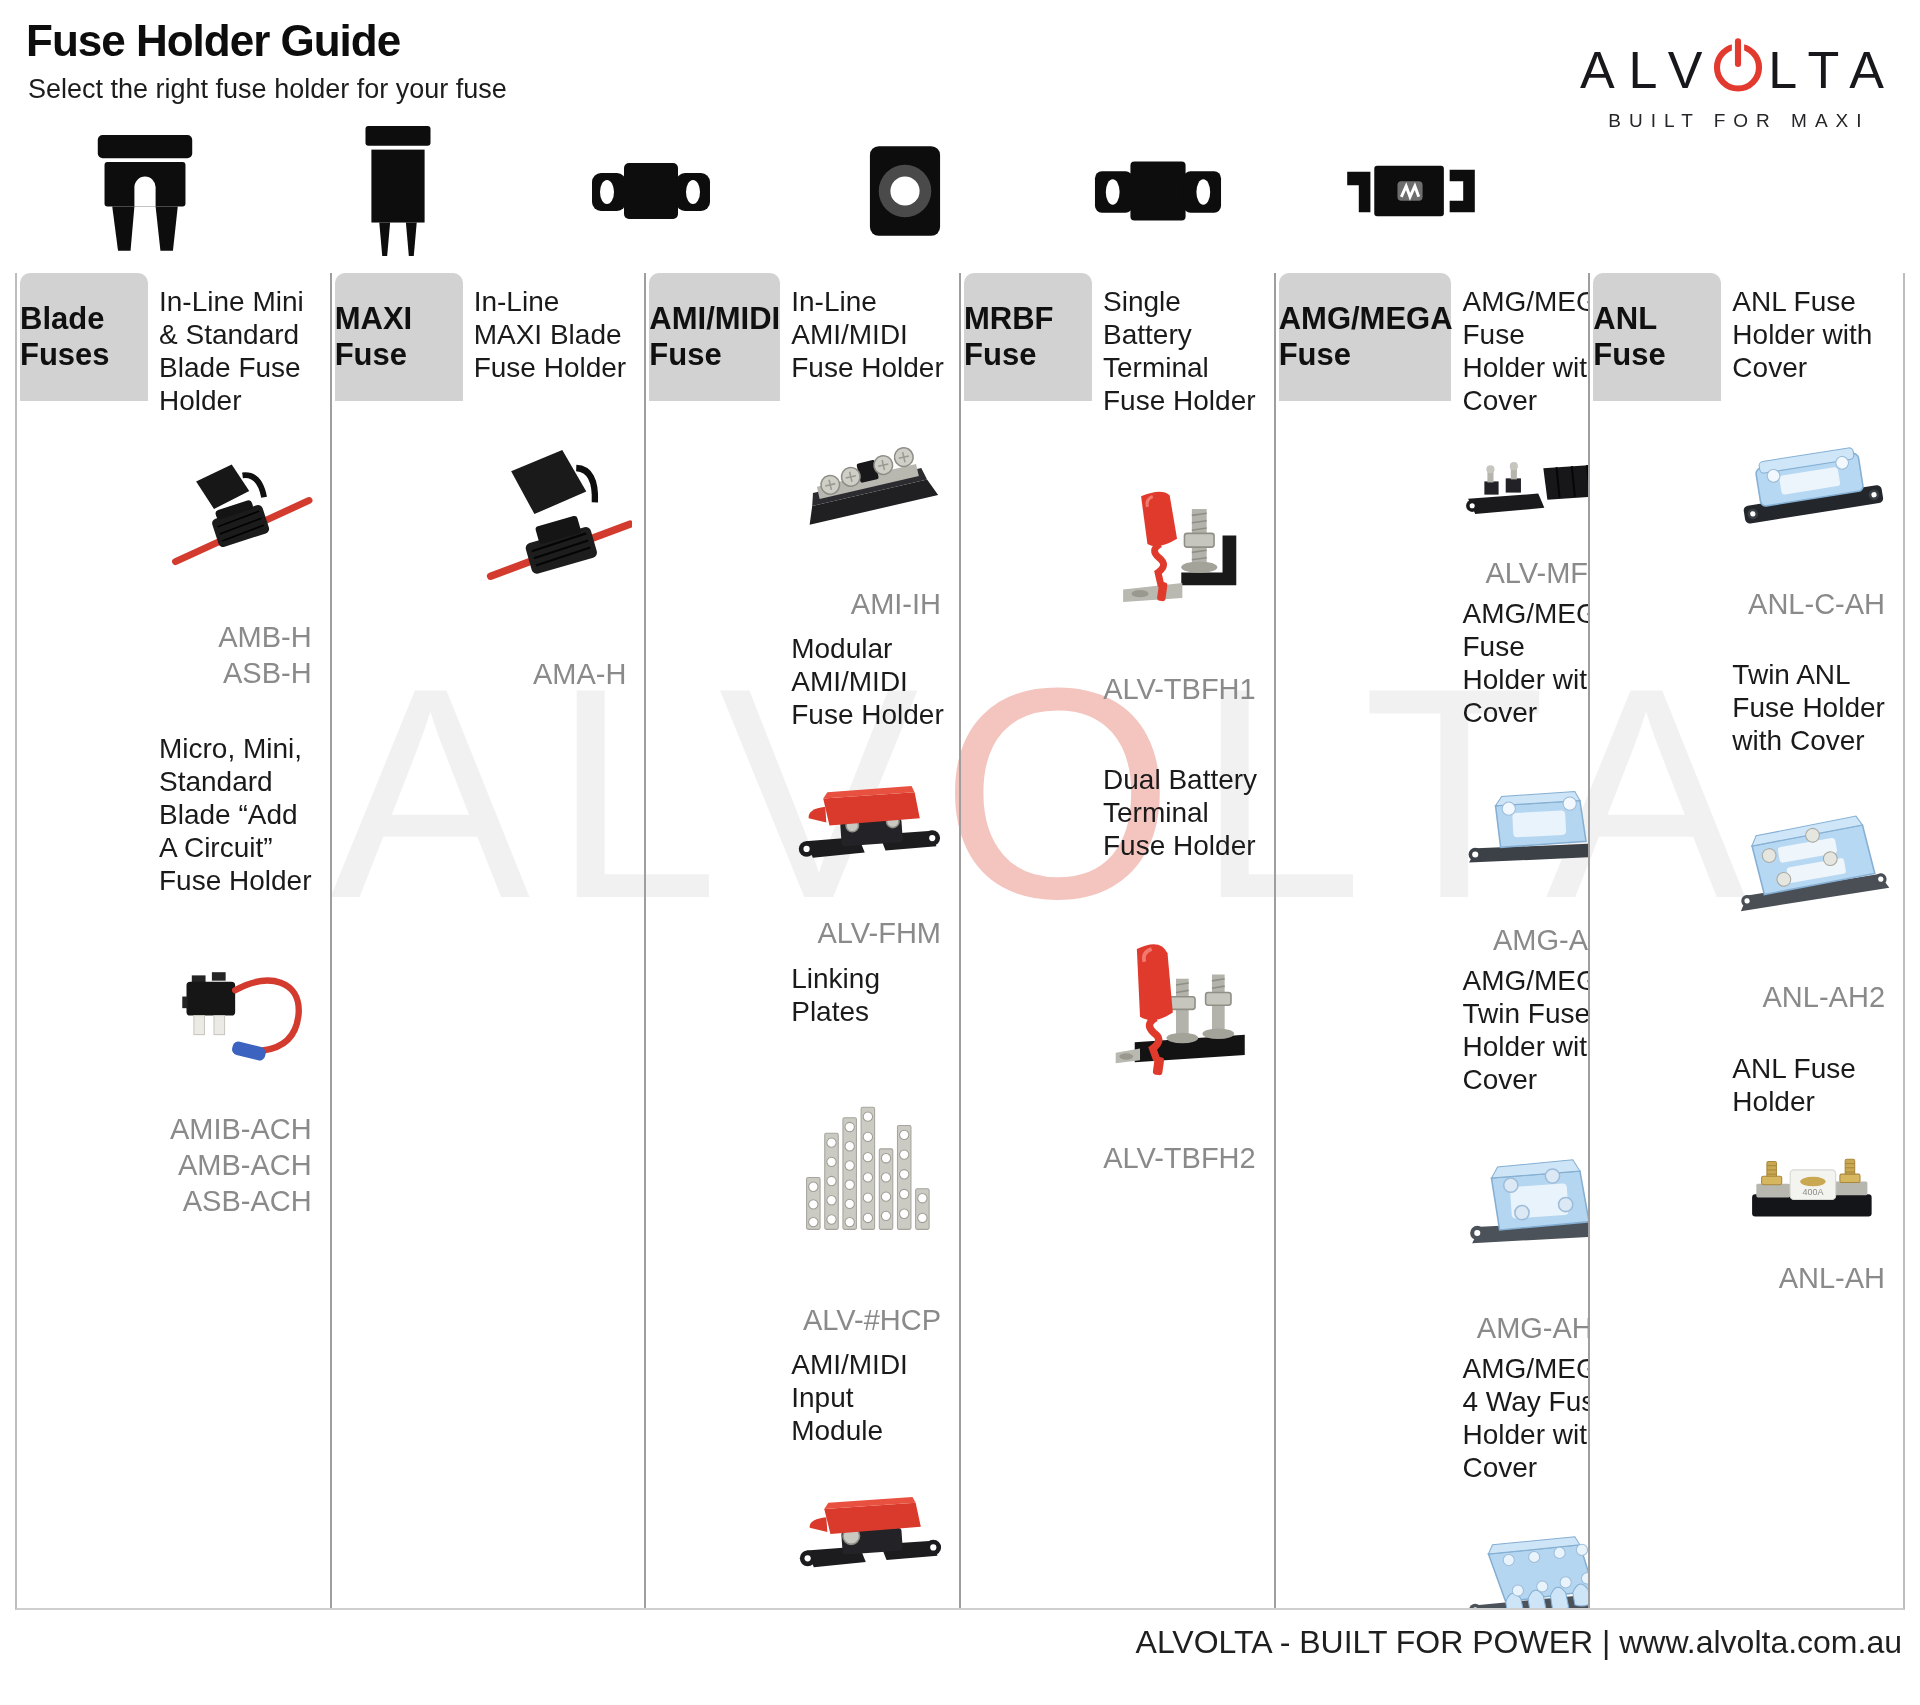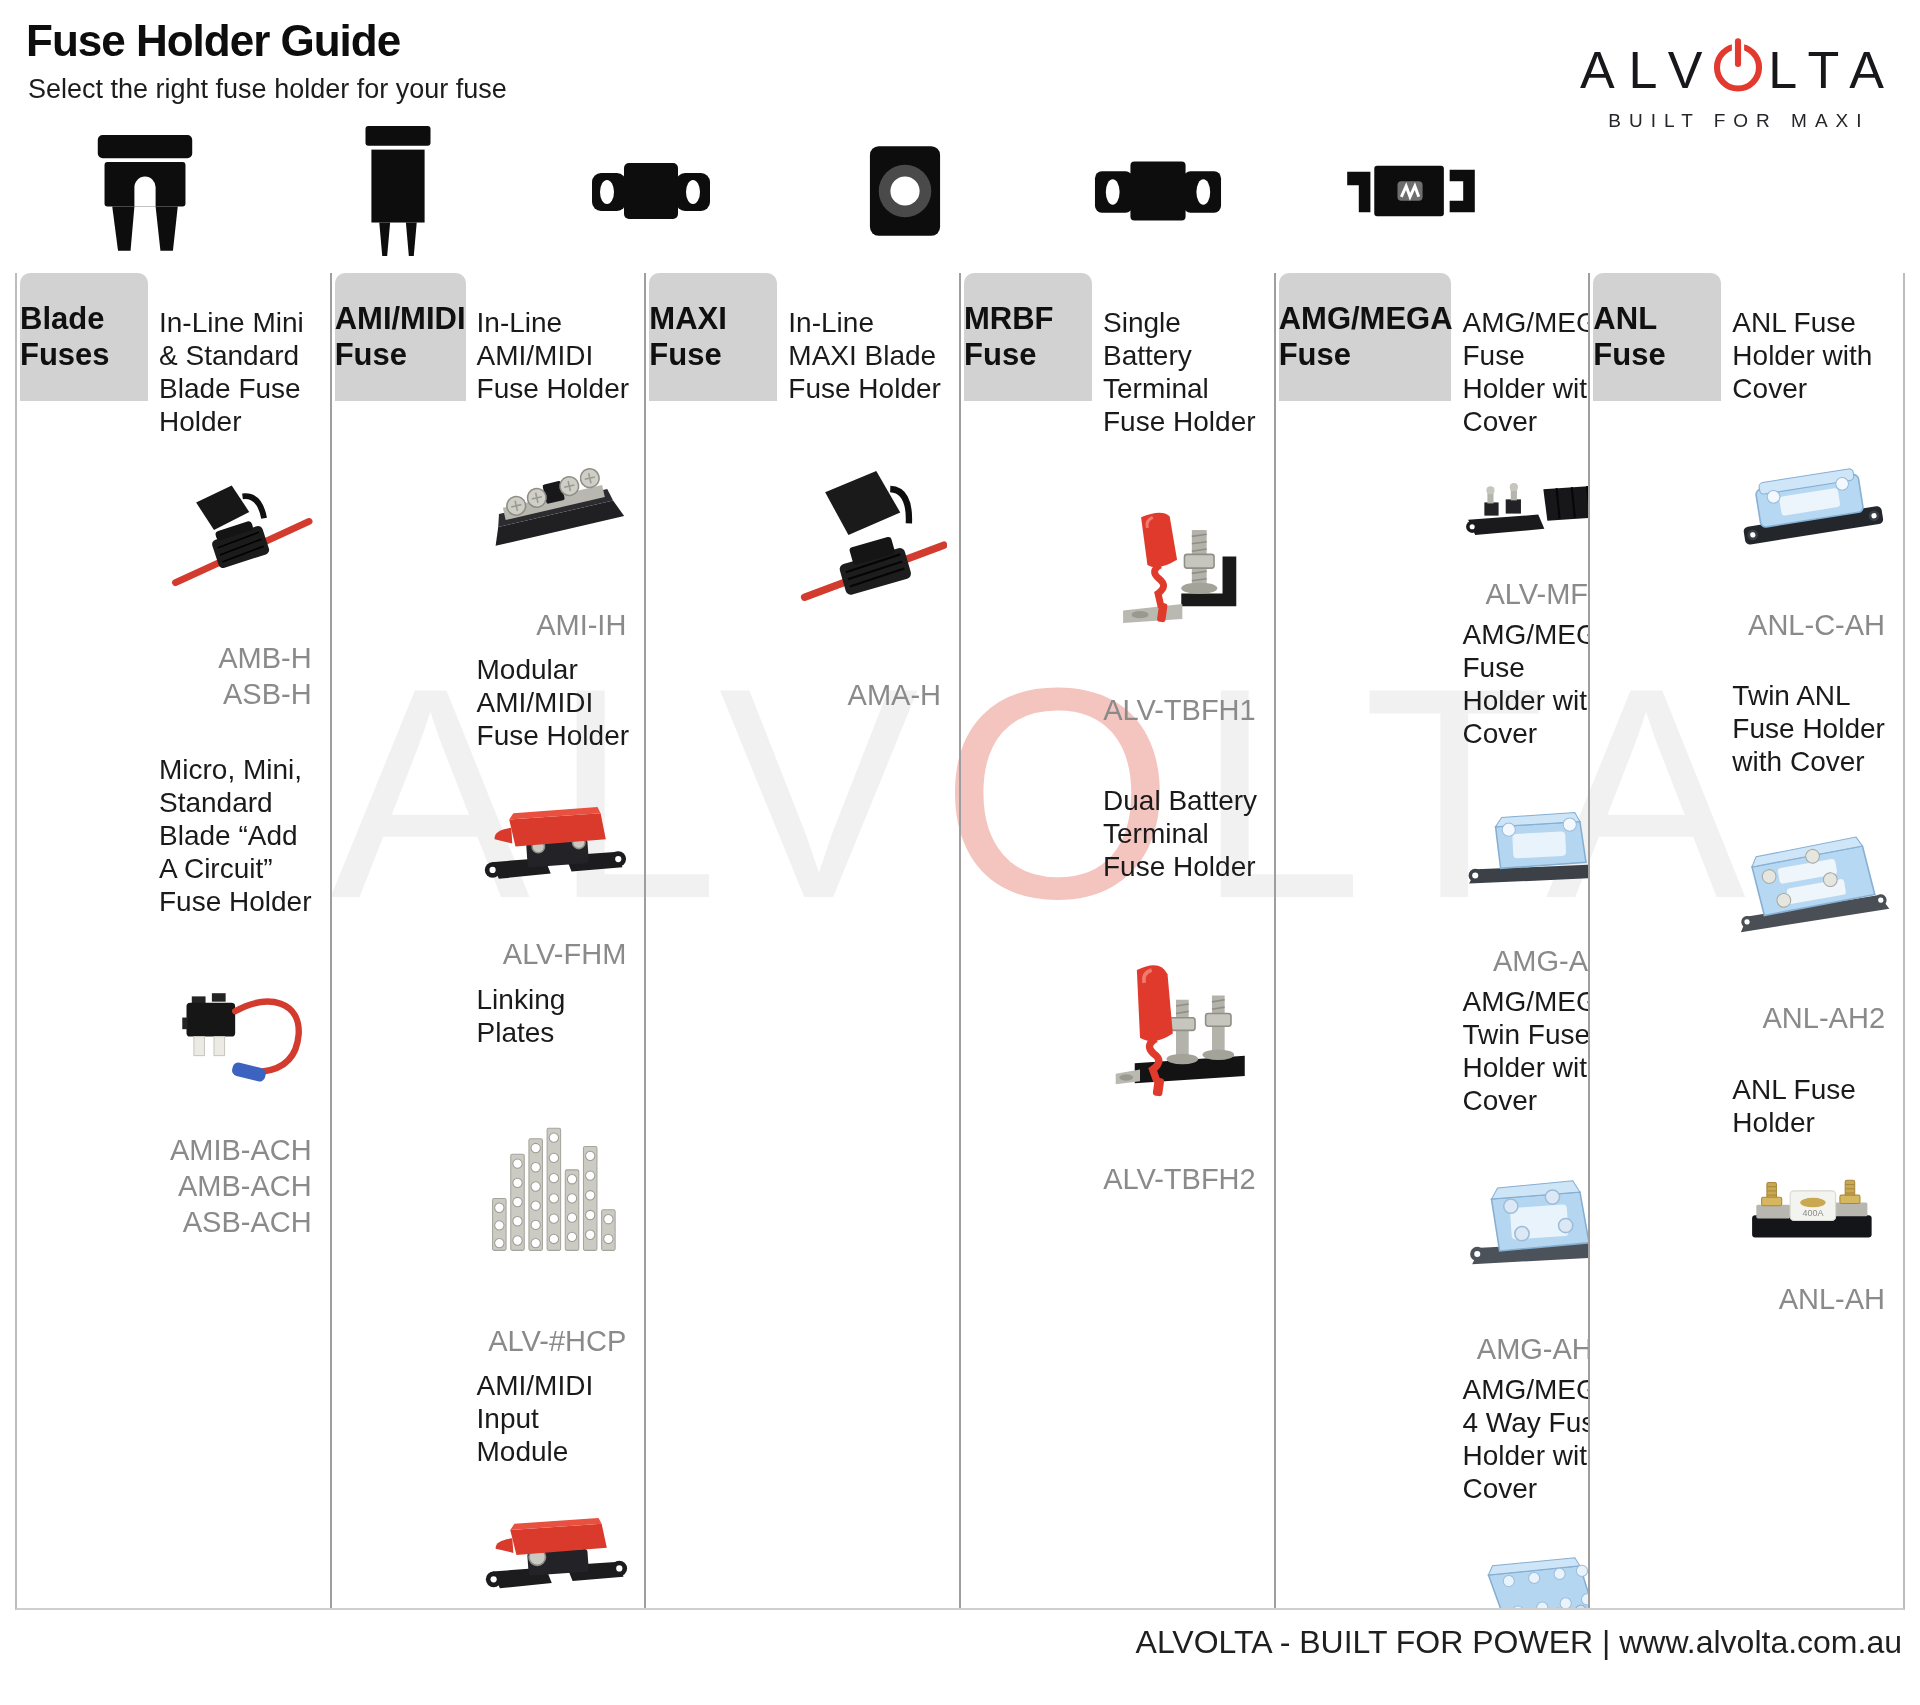--- a/index.html
+++ b/index.html
@@ -22,21 +22,21 @@
   .icon-cell{flex:1;display:flex;align-items:center;justify-content:center;}
 
   
   .table{position:relative;z-index:2;display:flex;margin:16px 15px 0 15px;height:1335px;
          border-left:2px solid #bdbdbd;border-right:2px solid #bdbdbd;border-bottom:2px solid #cfcfcf;}
   .col{flex:1;display:flex;flex-direction:row;border-right:2px solid #9e9e9e;overflow:hidden;}
   .col:last-child{border-right:none;}
   .col-header{background:#d2d2d2;border-radius:10px 10px 0 0;margin:0 3px;height:128px;flex:0 0 128px;
               display:flex;align-items:center;justify-content:center;
               font-size:31px;font-weight:700;color:#101010;}
-  .col-body{flex:1;padding:12px 12px 0 8px;margin-top:21px;}
+  .col-body{flex:1;padding:12px 12px 0 8px;}
   .product-name{font-size:28px;line-height:1.18;color:#1a1a1a;margin:0 0 4px 0;}
   .product-art{width:100%;text-decoration:underline;}
   .product-art svg{width:100%;height:100%;display:block;}
   .product-codes{text-align:right;padding-right:6px;margin-top:2px;}
   .code{font-size:29px;color:#8a8a8a;line-height:1.25;}
   .product{margin-bottom:44px;}
   .col-0 .product{margin-bottom:40px;}
   .col-2 .product{margin-bottom:10px;}
   .col-3 .product{margin-bottom:56px;}
   .col-4 .product{margin-bottom:6px;}
@@ -183,20 +183,45 @@
               <rect x="66" y="140" width="20" height="36" fill="#eceae4" stroke="#c9c7bf" stroke-width="2"></rect>
               <rect x="104" y="140" width="20" height="36" fill="#eceae4" stroke="#c9c7bf" stroke-width="2"></rect>
               <path d="M144,92 C210,56 268,76 264,136 C260,186 228,202 196,206" stroke="#d23b2e" stroke-width="12" fill="none" stroke-linecap="round"></path>
               <rect x="138" y="194" width="64" height="26" rx="11" fill="#3c63c0" transform="rotate(14 170 207)"></rect>
             </svg>
           </div>
           <div class="product-codes">
             <div class="code">AMIB-ACH</div>
             <div class="code">AMB-ACH</div>
             <div class="code">ASB-ACH</div>
+          </div>
+        </div>
+      </div>
+    </div>
+    <div class="col col-1">
+      <div class="col-header">MAXI Fuse</div>
+      <div class="col-body">
+        <div class="product">
+          <div class="product-name">In-Line MAXI Blade Fuse Holder</div>
+          <div class="product-art art-inline-maxi-holder">
+            <svg viewBox="0 0 300 280">
+              <g transform="rotate(-16 150 150)">
+                <line x1="10" y1="208" x2="290" y2="186" stroke="#d23b2e" stroke-width="14" stroke-linecap="round"></line>
+                <rect x="88" y="168" width="128" height="60" rx="10" fill="#1d1d1d"></rect>
+                <line x1="98" y1="184" x2="206" y2="180" stroke="#050505" stroke-width="4"></line>
+                <line x1="98" y1="198" x2="206" y2="194" stroke="#050505" stroke-width="4"></line>
+                <line x1="98" y1="212" x2="206" y2="208" stroke="#050505" stroke-width="4"></line>
+                <rect x="116" y="142" width="82" height="34" rx="6" fill="#151515"></rect>
+                <polygon points="102,28 206,16 228,104 122,118" fill="#1a1a1a"></polygon>
+                <path d="M222,56 q36,12 16,72" stroke="#0e0e0e" stroke-width="12" fill="none"></path>
+              </g>
+            </svg>
+          </div>
+          <div class="product-codes">
+            <div class="code">AMA-H</div>
           </div>
         </div>
       </div>
     </div>
     <div class="col col-2">
       <div class="col-header">AMI/MIDI Fuse</div>
       <div class="col-body">
         <div class="product">
           <div class="product-name">In-Line AMI/MIDI Fuse Holder</div>
           <div class="product-art art-ami-inline-holder">
@@ -316,45 +341,20 @@
               <rect x="98" y="80" width="116" height="44" rx="6" fill="#232327" transform="rotate(-4 156 102)"></rect>
               <circle cx="116" cy="92" r="16" fill="#c9c9c2" stroke="#8e8e86" stroke-width="3"></circle>
               <polygon points="64,40 240,28 250,74 76,88" fill="#d93a2b"></polygon>
               <polygon points="64,40 240,28 234,17 72,28" fill="#e8503f"></polygon>
               <path d="M68,56 q-34,4 -32,20 l34,8" fill="#d93a2b"></path>
             </svg>
           </div>
         </div>
       </div>
     </div>
-    <div class="col col-1">
-      <div class="col-header">MAXI Fuse</div>
-      <div class="col-body">
-        <div class="product">
-          <div class="product-name">In-Line MAXI Blade Fuse Holder</div>
-          <div class="product-art art-inline-maxi-holder">
-            <svg viewBox="0 0 300 280">
-              <g transform="rotate(-16 150 150)">
-                <line x1="10" y1="208" x2="290" y2="186" stroke="#d23b2e" stroke-width="14" stroke-linecap="round"></line>
-                <rect x="88" y="168" width="128" height="60" rx="10" fill="#1d1d1d"></rect>
-                <line x1="98" y1="184" x2="206" y2="180" stroke="#050505" stroke-width="4"></line>
-                <line x1="98" y1="198" x2="206" y2="194" stroke="#050505" stroke-width="4"></line>
-                <line x1="98" y1="212" x2="206" y2="208" stroke="#050505" stroke-width="4"></line>
-                <rect x="116" y="142" width="82" height="34" rx="6" fill="#151515"></rect>
-                <polygon points="102,28 206,16 228,104 122,118" fill="#1a1a1a"></polygon>
-                <path d="M222,56 q36,12 16,72" stroke="#0e0e0e" stroke-width="12" fill="none"></path>
-              </g>
-            </svg>
-          </div>
-          <div class="product-codes">
-            <div class="code">AMA-H</div>
-          </div>
-        </div>
-      </div>
-    </div>
     <div class="col col-3">
       <div class="col-header">MRBF Fuse</div>
       <div class="col-body">
         <div class="product">
           <div class="product-name">Single Battery Terminal Fuse Holder</div>
           <div class="product-art art-single-terminal-holder">
             <svg viewBox="0 0 300 260">
               <polygon points="148,206 252,206 252,112 226,112 226,182 148,182" fill="#191919"></polygon>
               <polygon points="38,214 150,202 150,230 38,238" fill="#b9b9b2"></polygon>
               <ellipse cx="70" cy="222" rx="16" ry="7" fill="#99998f"></ellipse>

